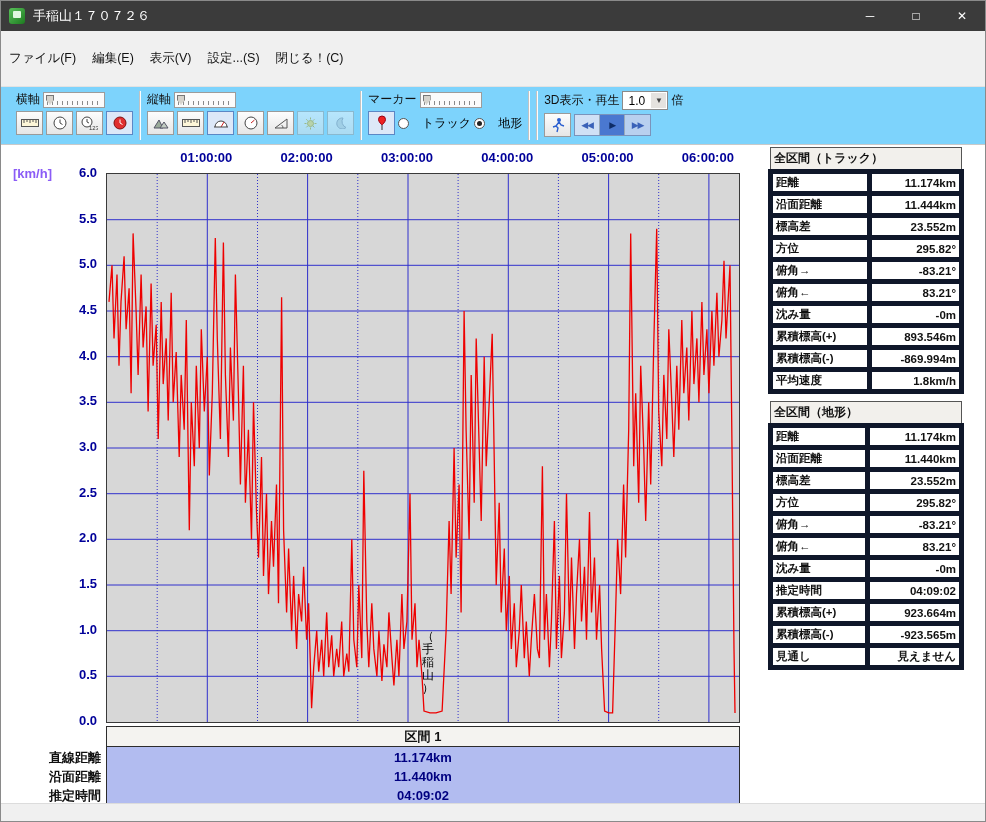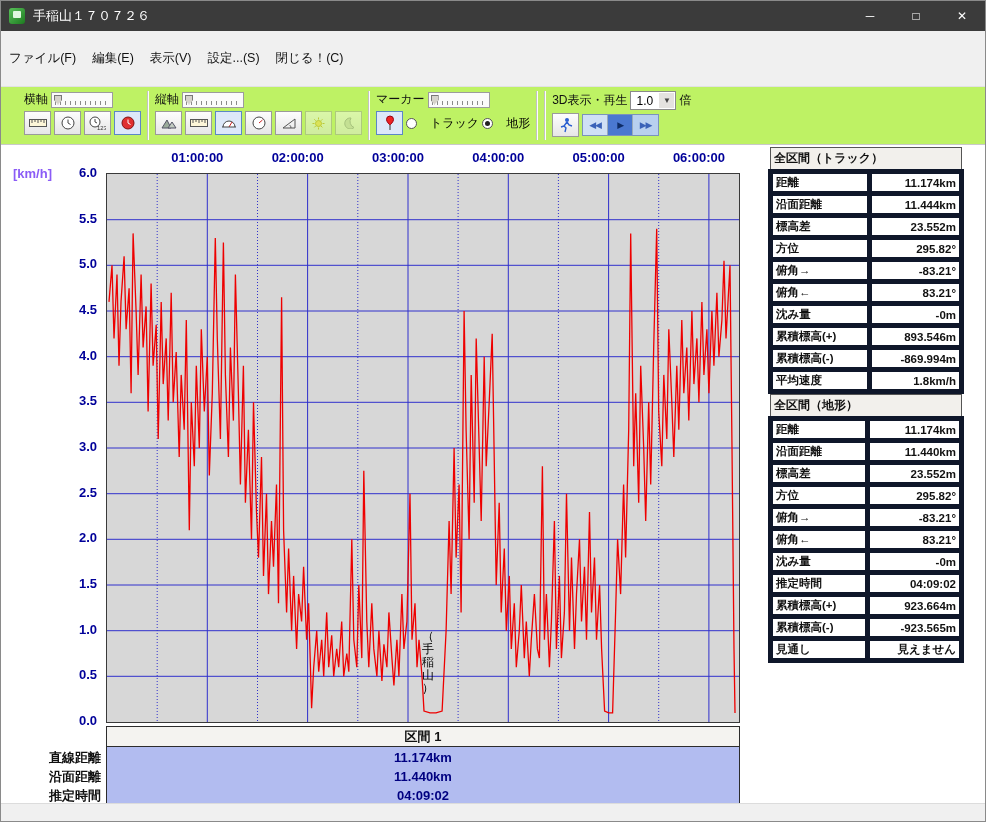--- a/index.html
+++ b/index.html
@@ -14,21 +14,21 @@
               background:linear-gradient(135deg,#58c159,#1d7a20); position:relative; flex:0 0 16px;}
   .app-icon::after { content:""; position:absolute; left:4px; top:3px; width:8px; height:7px; background:#dff8df; border-radius:1px; }
   .title-text { flex:1; white-space:nowrap; overflow:hidden; }
   .win-btn { width:46px; height:30px; display:flex; align-items:center; justify-content:center; font-size:12px; color:#fff; }
 
   
   .menubar { flex:0 0 24px; background:#f0f0f0; display:flex; align-items:center; font-size:12.5px; border-bottom:1px solid #e2e2e2; color:#111; }
   .menu-item { padding:19px 8px; white-space:nowrap; }
 
   
-  .toolbar { flex:0 0 58px; background:#bef264; border-bottom:1px solid #c9c9c9; display:flex; align-items:flex-start; padding:2px 20px; }
+  .toolbar { flex:0 0 58px; background:#7dd3fc; border-bottom:1px solid #c9c9c9; display:flex; align-items:flex-start; padding:2px 12px; }
   .tgroup { display:flex; flex-direction:column; gap:3px; padding:2px 3px; }
   .trow { display:flex; align-items:center; gap:3px; }
   .tlabel { font-size:12px; white-space:nowrap; color:#111; }
   .tsep { align-self:stretch; width:0; border-left:1px solid #c2c2c2; border-right:1px solid #fdfdfd; margin:2px 3px; }
 
   .slider { position:relative; width:62px; height:16px; border:1px solid #9c9c9c; background:#fbfbfb; }
   .slider .ticks { position:absolute; left:3px; right:3px; bottom:2px; height:4px;
                    background:repeating-linear-gradient(90deg,#8a8a8a 0 1px,transparent 1px 5px); }
   .slider .thumb { position:absolute; left:2px; top:2px; width:8px; height:10px; background:#d6d3cc; border:1px solid #777;
                    clip-path:polygon(0 0,100% 0,100% 55%,50% 100%,0 55%); }
@@ -51,37 +51,37 @@
   .pbcluster { display:flex; border:1px solid #7a93bb; }
   .pbtn { width:25px; height:20px; display:flex; align-items:center; justify-content:center; font-size:9px; letter-spacing:-1px; }
   .pbtn.rw   { background:#cfe0f5; color:#3a62b8; border-right:1px solid #9ab; }
   .pbtn.play { background:#4a78d0; color:#0e2c66; border-right:1px solid #9ab; }
   .pbtn.ff   { background:#b8d0ef; color:#3a62b8; }
 
   
   .content { position:relative; flex:1; background:#ffffff; overflow:hidden; }
 
   #x-ticks, #y-ticks { position:absolute; left:0; top:0; right:0; bottom:0; pointer-events:none; }
-  .xtick { position:absolute; top:5px; width:70px; font-weight:bold; font-size:13px; color:#000099; }
+  .xtick { position:absolute; top:5px; width:70px; text-align:center; font-weight:bold; font-size:13px; color:#000099; }
   .ytick { position:absolute; left:56px; width:40px; text-align:right; font-weight:bold; font-size:13px; color:#000099; }
   .unit-label { position:absolute; left:12px; top:21px; font-weight:bold; font-size:13px; color:#8b5cf6; }
 
   .plot { position:absolute; left:105px; top:28px; width:634px; height:550px; background:#d7d7d7; border:1px solid #3a3a3a; }
   #chart-svg { position:absolute; left:0; top:0; width:632px; height:548px; display:block; }
 
   .seg-bar { position:absolute; left:105px; top:581px; width:634px; height:21px; background:#f4f3f0;
              border:1px solid #2c2c2c; text-align:center; font-weight:bold; font-size:13px; line-height:19px; color:#111; }
   .seg-values { position:absolute; left:105px; top:602px; width:634px; height:78px; background:#b2bcf0;
                 border:1px solid #2c2c2c; border-top:none; padding-top:1px; }
   .seg-value { height:19px; line-height:19px; text-align:center; font-weight:bold; font-size:13px; color:#000080; }
   .seg-labels { position:absolute; left:0; top:603px; width:100px; }
   .seg-label { height:19px; line-height:19px; text-align:right; font-weight:bold; font-size:13px; color:#101010; }
 
   .right-panel { position:absolute; left:767px; top:2px; width:196px; }
-  .ptable { width:100%; border-collapse:collapse; background:#fff; }
+  .ptable { width:100%; border-collapse:collapse; margin-bottom:7px; background:#fff; }
   .ptable th { border:1px solid #555; background:#f2f0ec; font-size:12px; text-align:left; padding:2px 3px; font-weight:bold; color:#111; }
   .ptable td { border:5px solid #0f172a; font-size:11.5px; font-weight:bold; padding:1px 3px; color:#111; height:13px; white-space:nowrap; }
   td.pv { text-align:right; }
 
   .status-strip { position:absolute; left:0; right:0; bottom:0; height:18px; background:#f0f0f0; border-top:1px solid #dcdcdc; }
 </style>
 </head>
 <body>
 
 <div class="window">

